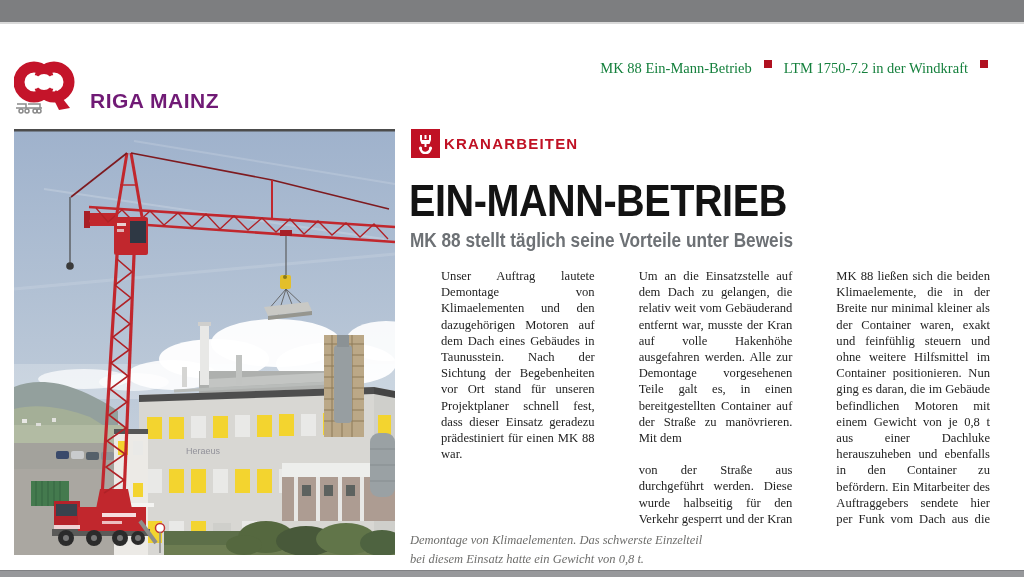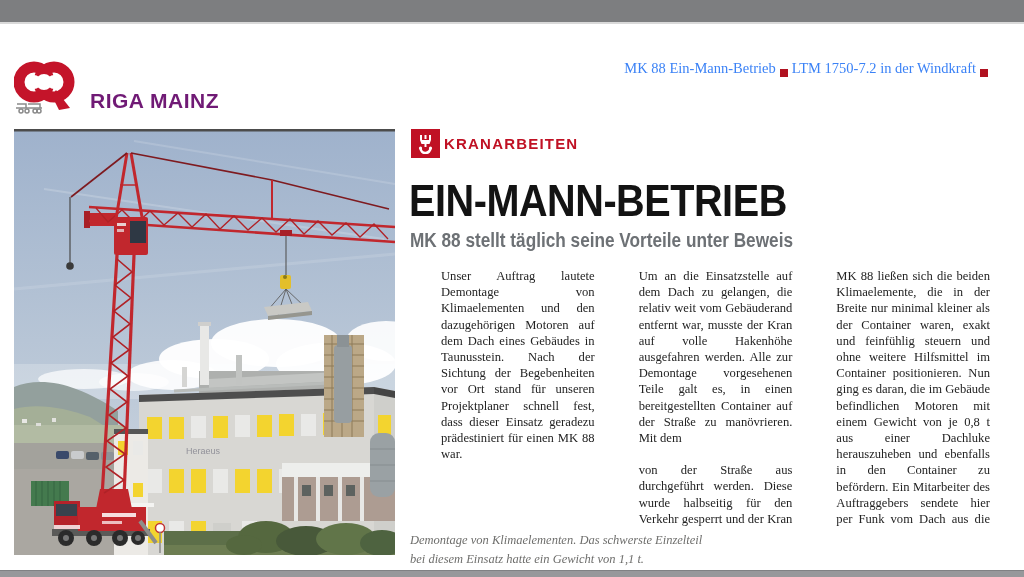--- a/index.html
+++ b/index.html
@@ -6,22 +6,22 @@
   .page{position:relative;width:1024px;height:577px;background:#ffffff;overflow:hidden;
         font-family:"Liberation Sans",sans-serif;}
   .topbar{position:absolute;left:0;top:0;width:1024px;height:22px;background:#7d7e80;
           border-bottom:2px solid #d9d9d9;}
   .bottombar{position:absolute;left:0;top:570px;width:1024px;height:7px;background:#97989b;
           border-top:1px solid #808184;}
   
   .brand{position:absolute;left:14px;top:58px;display:flex;align-items:flex-end;gap:14px;}
   .brand-name{font-size:21px;font-weight:bold;color:#701a75;letter-spacing:0.5px;padding-bottom:3px;}
   
-  .topnav{position:absolute;right:36px;top:60px;display:flex;align-items:flex-end;gap:4px;
-          font-family:"Liberation Serif",serif;font-size:14.5px;color:#3b82f6;}
+  .topnav{position:absolute;right:36px;top:60px;display:flex;align-items:flex-start;gap:12px;
+          font-family:"Liberation Serif",serif;font-size:14.5px;color:#15803d;}
   .sq{width:8px;height:8px;background:#b01120;display:inline-block;}
   
   .photo{position:absolute;left:14px;top:129px;width:381px;height:526px;overflow:hidden;}
   .photo svg{display:block;}
   
   .section-row{position:absolute;left:411px;top:129px;display:flex;align-items:center;gap:4px;}
   .section-icon{width:29px;height:29px;background:#c01124;display:flex;align-items:center;justify-content:center;}
   .section-label{color:#c01124;font-weight:bold;font-size:15px;letter-spacing:1.2px;}
   .title{position:absolute;left:409px;top:176px;font-size:44px;font-weight:800;color:#131313;
          letter-spacing:-0.5px;transform:scaleX(0.9);transform-origin:left;white-space:nowrap;}
@@ -308,17 +308,17 @@
     </div>
     <div class="col" lang="de">
       <p>Um an die Einsatzstelle auf dem Dach zu gelangen, die relativ weit vom Gebäuderand entfernt war, musste der Kran auf volle Hakenhöhe ausgefahren werden. Alle zur Demontage vorgesehenen Teile galt es, in einen bereitgestellten Container auf der Straße zu manövrieren. Mit dem</p>
       <p>von der Straße aus durchgeführt werden. Diese wurde halbseitig für den Verkehr gesperrt und der Kran mit halber Abstützbasis direkt am Zaun des Geländes positioniert.</p>
     </div>
     <div class="col" lang="de">
       <p>MK 88 ließen sich die beiden Klimaelemente, die in der Breite nur minimal kleiner als der Container waren, exakt und feinfühlig steuern und ohne weitere Hilfsmittel im Container positionieren. Nun ging es daran, die im Gebäude befindlichen Motoren mit einem Gewicht von je 0,8 t aus einer Dachluke herauszuheben und ebenfalls in den Container zu befördern. Ein Mitarbeiter des Auftraggebers sendete hier per Funk vom Dach aus die nötigen Anweisungen. Bereits am frühen Nachmittag waren alle Teile im Container untergebracht und der Kran startklar zur Heimfahrt.</p>
     </div>
   </div>
 
-  <div class="caption">Demontage von Klimaelementen. Das schwerste Einzelteil bei diesem Einsatz hatte ein Gewicht von 1,1 t.</div>
+  <div class="caption">Demontage von Klimaelementen. Das schwerste Einzelteil bei diesem Einsatz hatte ein Gewicht von 0,8 t.</div>
 
   <div class="bottombar"></div>
 
 </div>
 
 </body></html>

